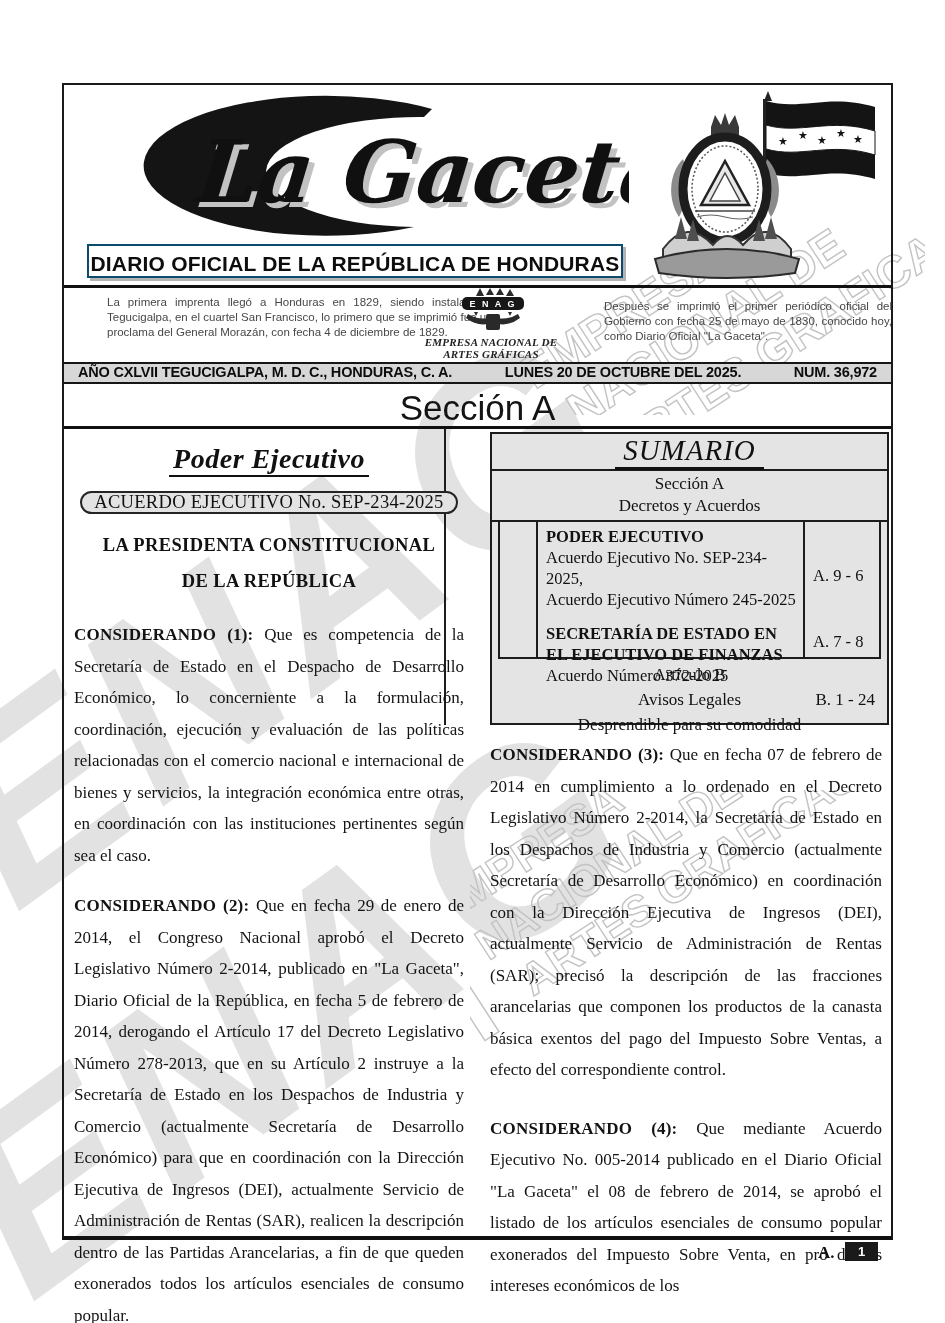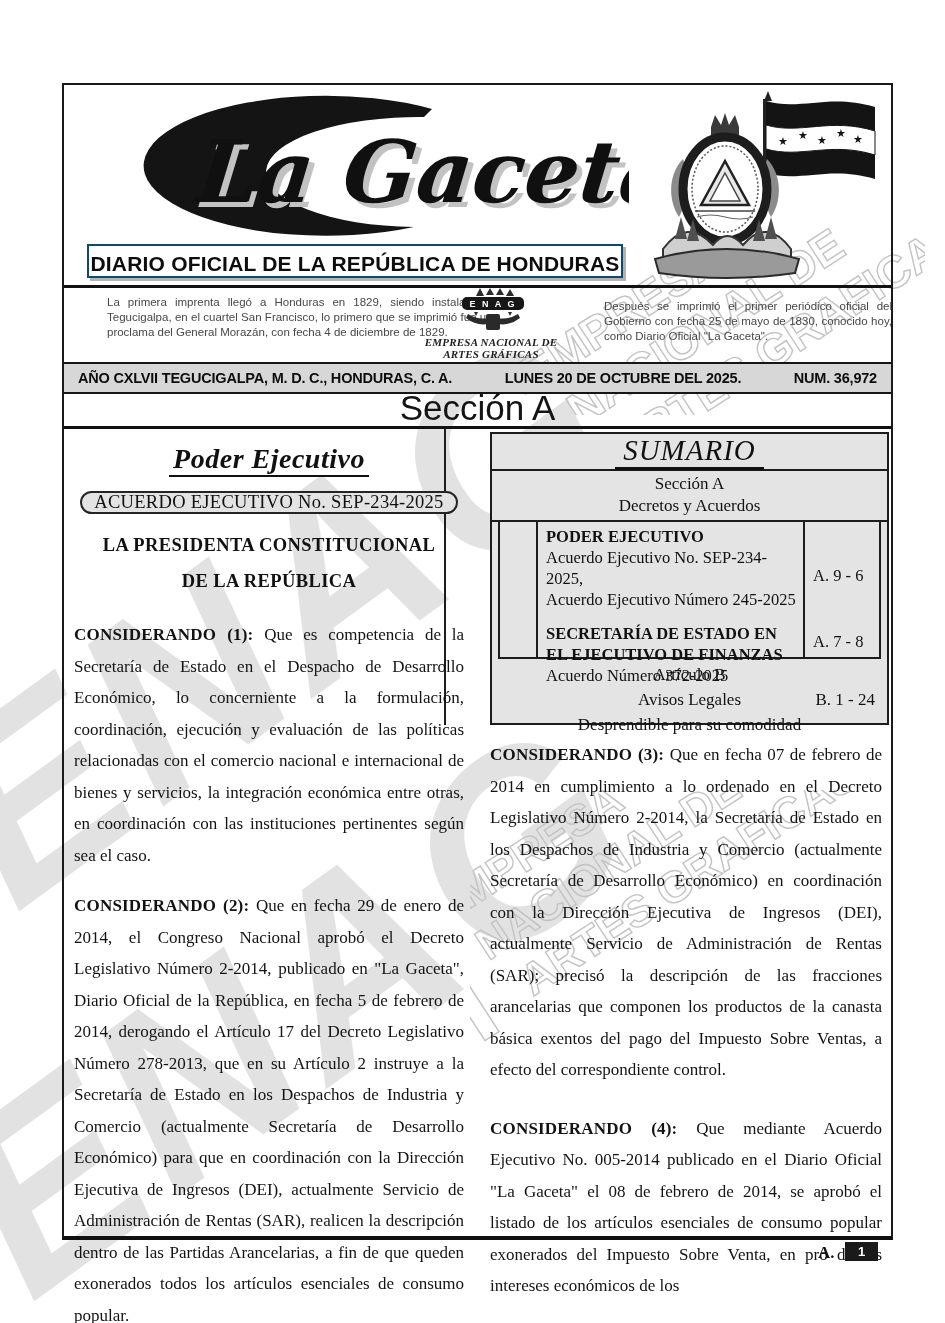--- a/index.html
+++ b/index.html
@@ -29,23 +29,23 @@
   .note{position:absolute;font-family:"Liberation Sans",sans-serif;font-size:11.5px;
         color:#474747;line-height:1.32;text-align:justify;}
   .note-left{left:43px;top:7px;width:392px;}
   .note-right{left:540px;top:11px;width:288px;}
   .enag-emblem{position:absolute;left:352px;top:0px;width:150px;text-align:center;}
   .enag-caption{font-family:"Liberation Serif",serif;font-style:italic;font-weight:bold;
         font-size:11px;color:#222;margin-top:-2px;letter-spacing:.2px;}
   .enag-abbr{font-family:"Liberation Serif",serif;font-style:italic;font-weight:bold;
         font-size:9px;color:#222;margin-top:1px;}
   
-  .datebar{position:absolute;left:0;top:277px;right:0;height:32px;background:#d7d7d7;
+  .datebar{position:absolute;left:0;top:277px;right:0;height:22px;background:#d7d7d7;
         border-top:2px solid #161616;border-bottom:2px solid #161616;
-        display:flex;align-items:center;justify-content:space-between;
+        display:flex;align-items:flex-start;justify-content:space-between;
         font-family:"Liberation Sans",sans-serif;font-weight:bold;font-size:14.5px;
         color:#0d0d0d;padding:0 14px;box-sizing:border-box;letter-spacing:-.2px;}
   .seccion-strip{position:absolute;left:0;top:305px;right:0;height:36px;
         display:flex;align-items:center;justify-content:center;
         font-family:"Liberation Sans",sans-serif;font-size:35px;color:#141414;}
   .thick-rule{position:absolute;left:0;top:341px;right:0;height:3px;background:#111;}
   .col-divider{position:absolute;left:380px;top:344px;width:2px;height:296px;background:#1d1d1d;}
   
   .left-col{position:absolute;left:10px;top:346px;width:390px;}
   .poder{margin:12px 0 0 0;text-align:center;}

